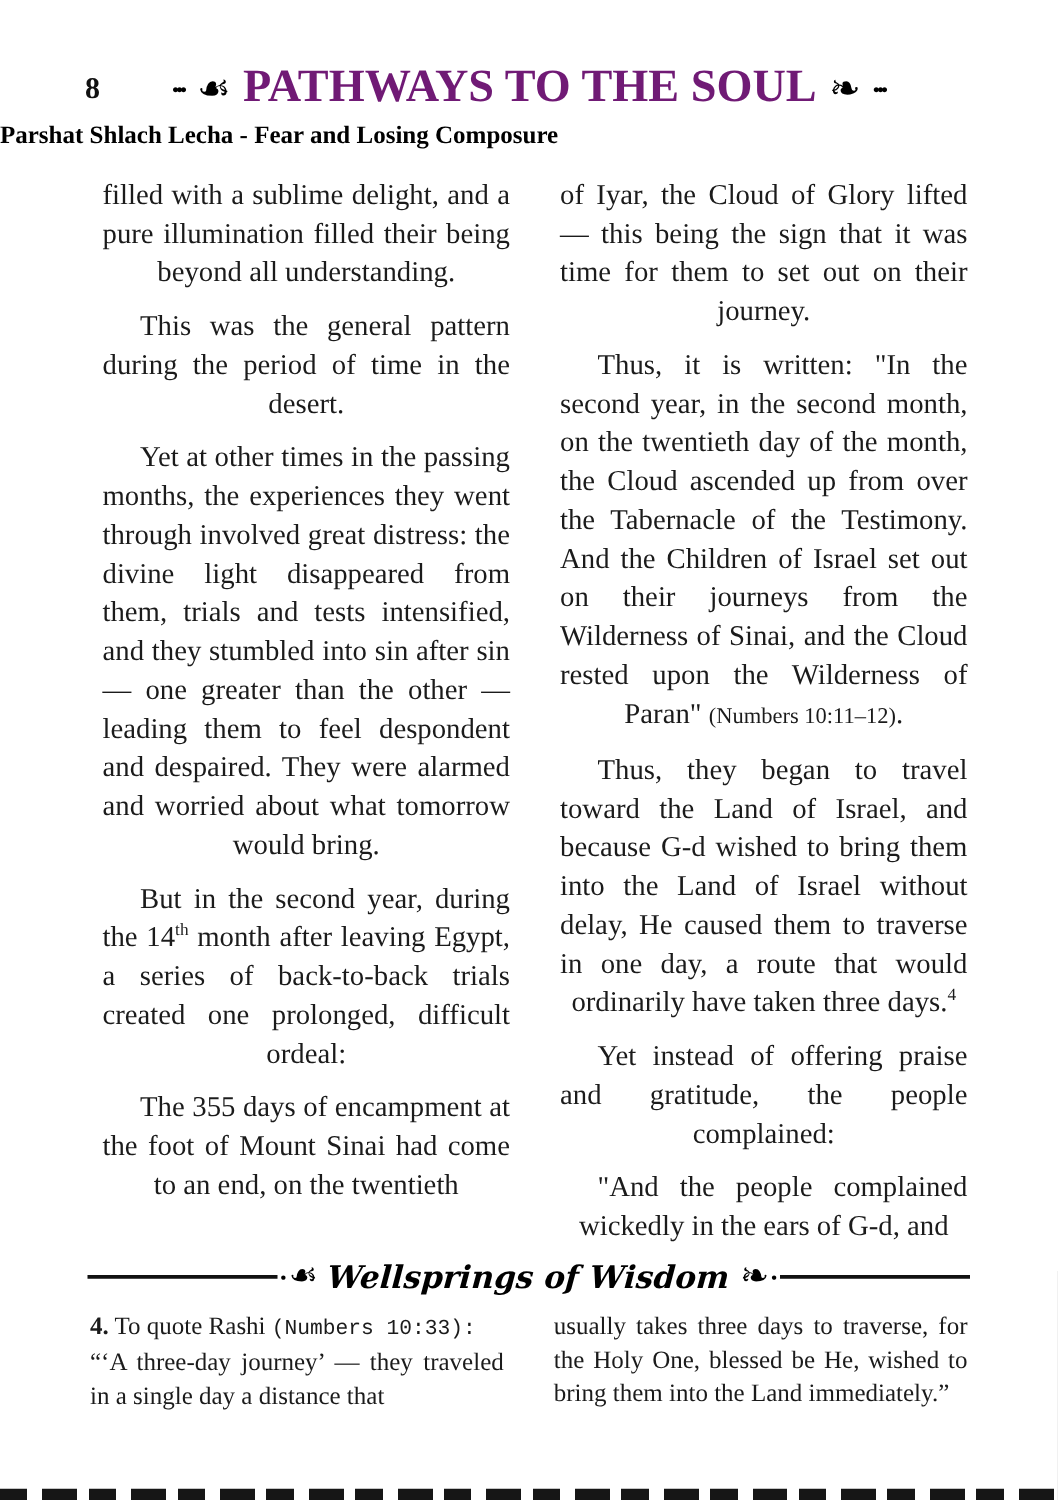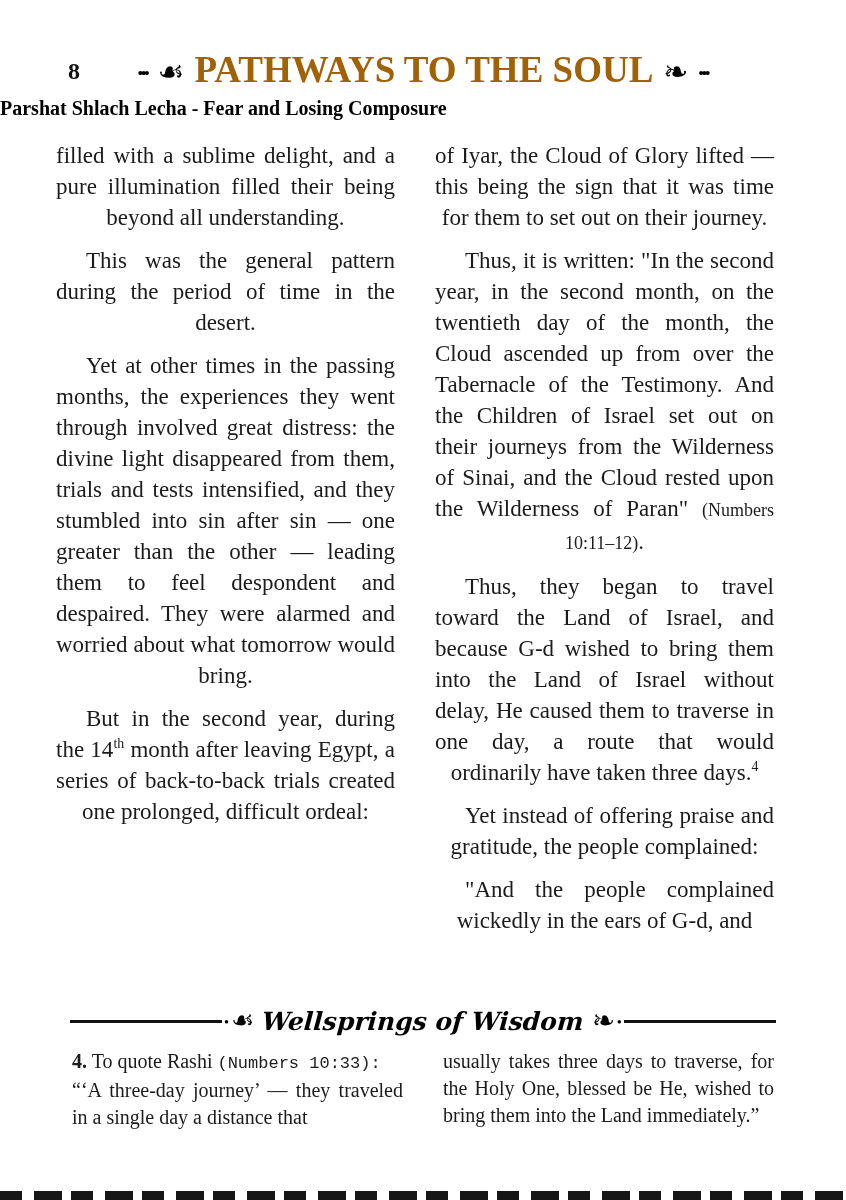--- a/index.html
+++ b/index.html
@@ -18,30 +18,30 @@
     position:absolute;left:68px;top:10px;
     font-size:24px;font-weight:bold;color:#111;
   }
   .title-row{
     display:flex;justify-content:center;align-items:center;
     gap:10px;margin:0 90px;
   }
   .orn-dots{font-size:15px;letter-spacing:-2px;font-weight:bold;color:#000;transform:translateY(4px);}
   .orn-swirl{font-size:30px;line-height:1;color:#000;transform:translateY(2px);}
   .book-title{
-    font-size:37px;font-weight:bold;color:#a16207;
+    font-size:37px;font-weight:bold;color:#701a75;
     letter-spacing:0px;white-space:nowrap;
   }
   .subtitle{
     text-align:left;font-size:20px;font-weight:bold;color:#000;
     margin-top:6px;
   }
   
   .body-columns{
-    position:absolute;top:140px;left:56px;right:72px;
+    position:absolute;top:140px;left:82px;right:72px;
     display:flex;gap:40px;
   }
   .column{flex:1 1 0;min-width:0;}
   .column p{
     margin:0 0 12px 0;
     font-size:23px;line-height:31px;
     text-align:justify;text-align-last:center;
     text-indent:30px;
   }
   .column p.cont{text-indent:0;}
@@ -100,20 +100,21 @@
     </div>
     <div class="subtitle">Parshat Shlach Lecha - Fear and Losing Composure</div>
   </div>
 
   <div class="body-columns">
     <div class="column">
       <p class="cont">filled with a sublime delight, and a pure illumination filled their being beyond all understanding.</p>
       <p>This was the general pattern during the period of time in the desert.</p>
       <p>Yet at other times in the passing months, the experiences they went through involved great distress: the divine light disappeared from them, trials and tests intensified, and they stumbled into sin after sin — one greater than the other — leading them to feel despondent and despaired. They were alarmed and worried about what tomorrow would bring.</p>
       <p><span>But in the second year, during the 14</span><sup class="note">th</sup><span> month after leaving Egypt, a series of back-to-back trials created one prolonged, difficult ordeal:</span></p>
+      <p>The 355 days of encampment at the foot of Mount Sinai had come to an end, on the twentieth</p>
     </div>
     <div class="column">
       <p class="cont">of Iyar, the Cloud of Glory lifted — this being the sign that it was time for them to set out on their journey.</p>
       <p><span>Thus, it is written: "In the second year, in the second month, on the twentieth day of the month, the Cloud ascended up from over the Tabernacle of the Testimony. And the Children of Israel set out on their journeys from the Wilderness of Sinai, and the Cloud rested upon the Wilderness of Paran" </span><span class="ref">(Numbers 10:11–12)</span><span>.</span></p>
       <p><span>Thus, they began to travel toward the Land of Israel, and because G-d wished to bring them into the Land of Israel without delay, He caused them to traverse in one day, a route that would ordinarily have taken three days.</span><sup class="note">4</sup></p>
       <p>Yet instead of offering praise and gratitude, the people complained:</p>
       <p>"And the people complained wickedly in the ears of G-d, and</p>
     </div>
   </div>
 

